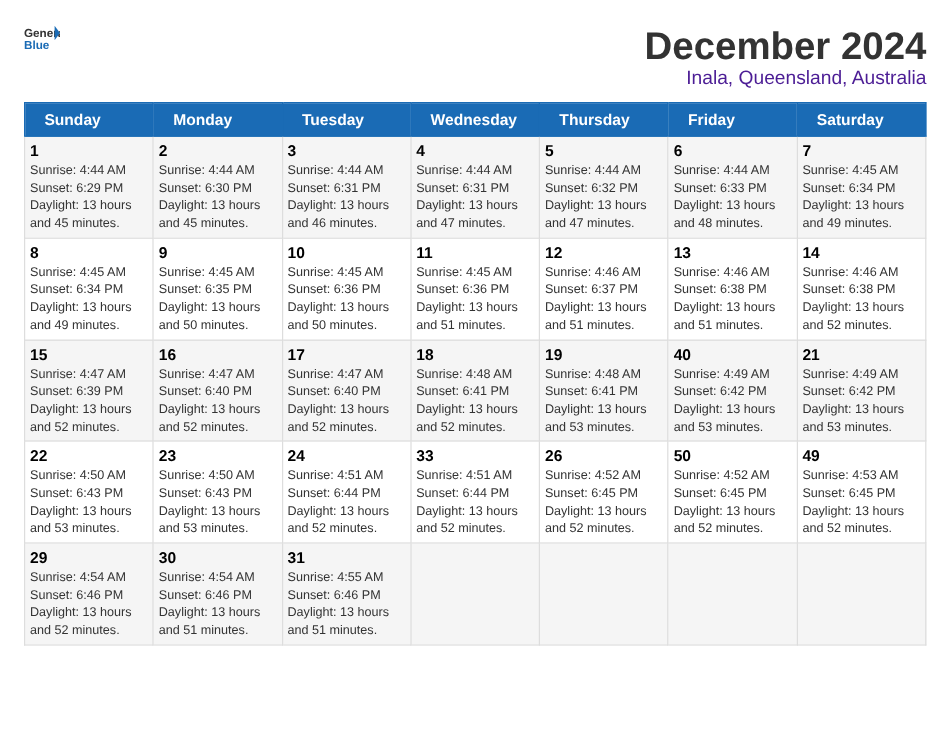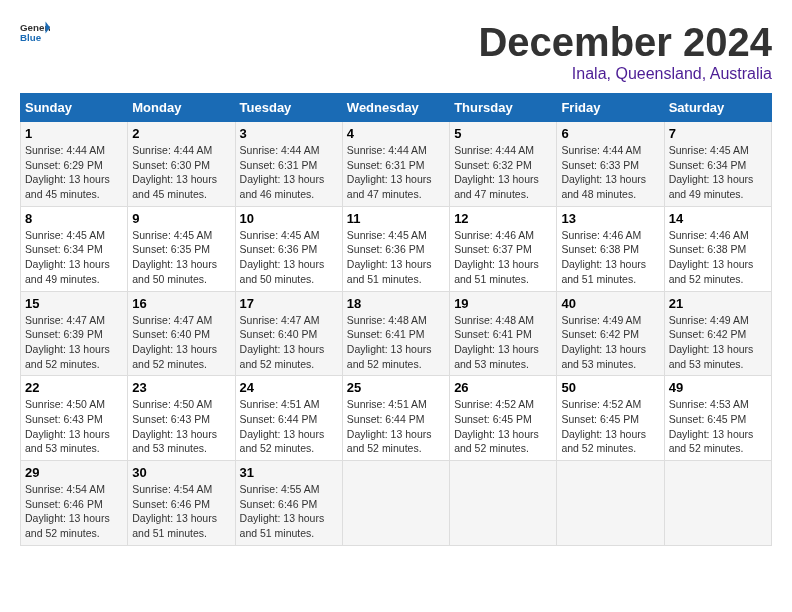--- a/index.html
+++ b/index.html
@@ -22,39 +22,39 @@
       gap: 4px;
     }
     .logo-icon {
       width: 30px;
       height: 24px;
     }
     .title-area {
       text-align: right;
     }
     .month-title {
-      font-size: 40px;
+      font-size: 32px;
       font-weight: bold;
       color: #333;
     }
     .location-title {
       font-size: 16px;
       color: #4c1d95;
     }
     table {
       width: 100%;
       border-collapse: collapse;
       font-size: 11px;
     }
     thead tr {
       background-color: #1a6bb5;
       color: white;
     }
     thead th {
-      padding: 6px 4px;
+      padding: 6px 16px;
       text-align: left;
       font-size: 13px;
       font-weight: bold;
       border: 1px solid #1a6bb5;
     }
     tbody tr {
       vertical-align: top;
     }
     tbody tr:nth-child(odd) {
       background-color: #f5f5f5;
@@ -208,21 +208,21 @@
         </td>
         <td>
           <span class="day-number">23</span>
 <div class="cell-content">Sunrise: 4:50 AM<br>Sunset: 6:43 PM<br>Daylight: 13 hours and 53 minutes.</div>
         </td>
         <td>
           <span class="day-number">24</span>
 <div class="cell-content">Sunrise: 4:51 AM<br>Sunset: 6:44 PM<br>Daylight: 13 hours and 52 minutes.</div>
         </td>
         <td>
-          <span class="day-number">25</span>
+          <span class="day-number">33</span>
 <div class="cell-content">Sunrise: 4:51 AM<br>Sunset: 6:44 PM<br>Daylight: 13 hours and 52 minutes.</div>
         </td>
         <td>
           <span class="day-number">26</span>
 <div class="cell-content">Sunrise: 4:52 AM<br>Sunset: 6:45 PM<br>Daylight: 13 hours and 52 minutes.</div>
         </td>
         <td>
           <span class="day-number">50</span>
 <div class="cell-content">Sunrise: 4:52 AM<br>Sunset: 6:45 PM<br>Daylight: 13 hours and 52 minutes.</div>
         </td>

